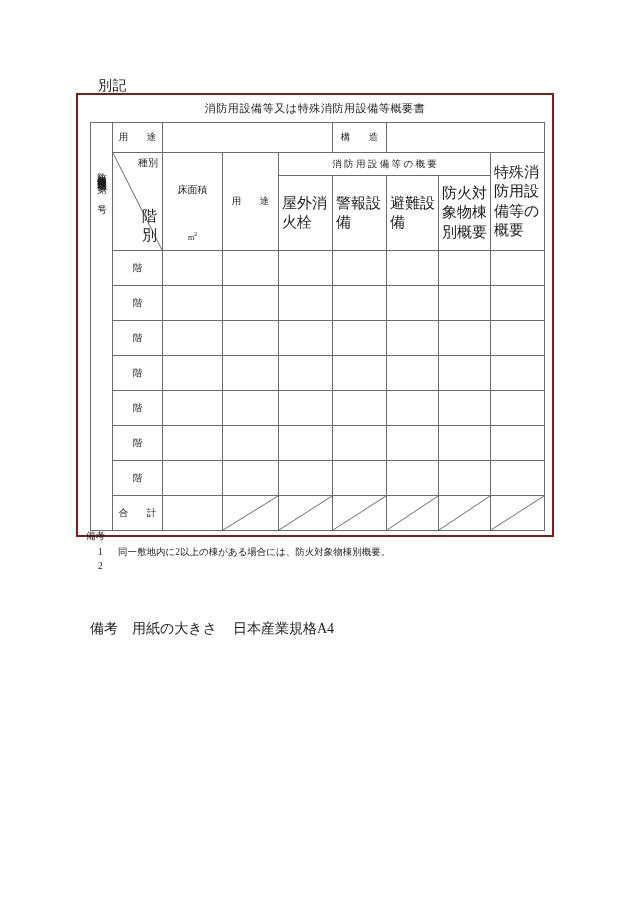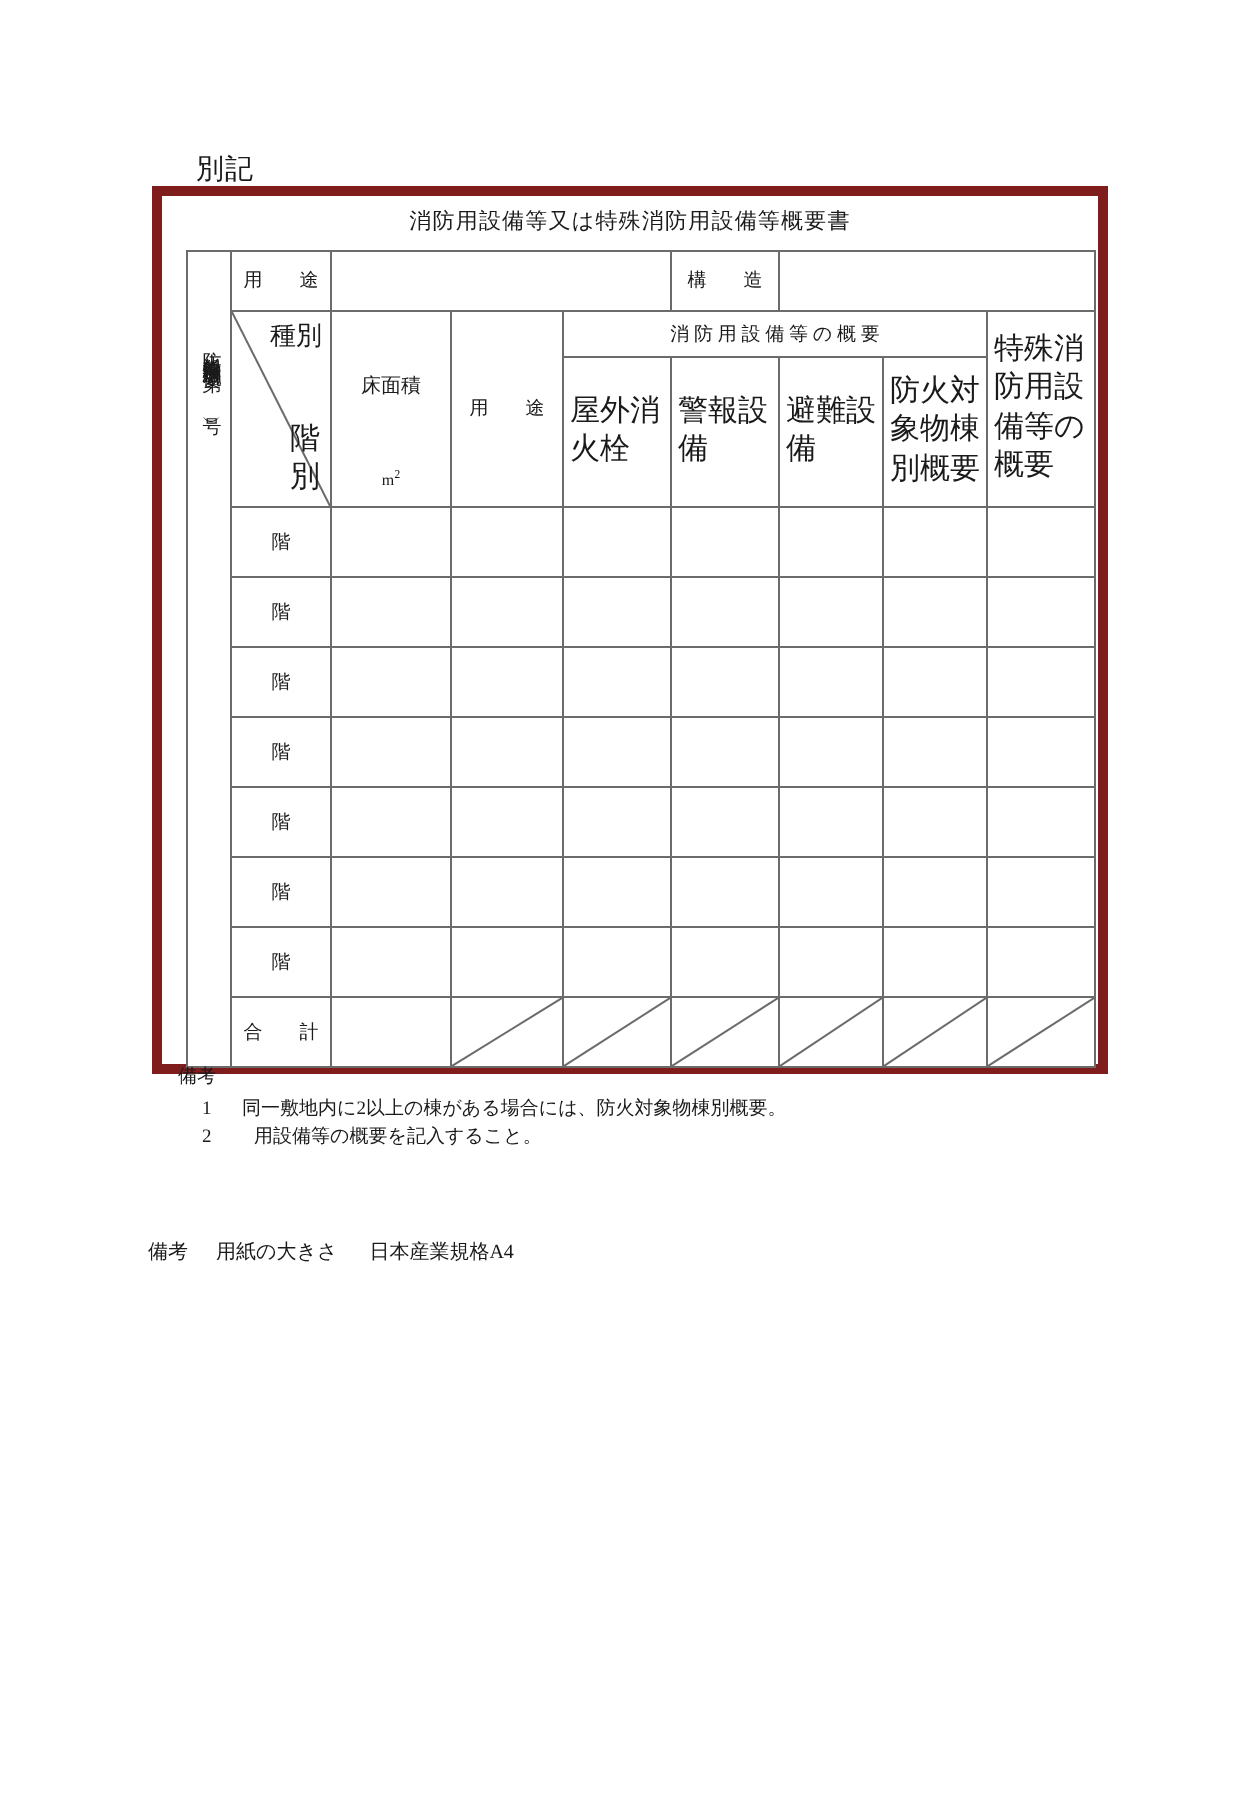--- a/index.html
+++ b/index.html
@@ -28,21 +28,21 @@
     margin-left: 24px;
   }
 
   
   #outer-frame {
     position: absolute;
     left: 76px;
     top: 93px;
     width: 478px;
     height: 444px;
-    border: 5px solid #7f1d1d;
+    border: 2px solid #7f1d1d;
     box-sizing: border-box;
     background: #fff;
   }
 
   
   #form-title {
     position: absolute;
     left: 0;
     top: 0;
     width: 100%;
@@ -111,21 +111,21 @@
   #diag-cell .diag-line {
     position: absolute;
     left: 0; top: 0;
     width: 100%; height: 100%;
     overflow: hidden;
   }
   #diag-cell .shubetsu {
     position: absolute;
     right: 4px;
     top: 3px;
-    font-size: 13px;
+    font-size: 10px;
   }
   #diag-cell .kaibetsu {
     position: absolute;
     left: 4px;
     bottom: 5px;
     font-size: 15px;
     padding-left: 20px;
   }
 
   
@@ -209,23 +209,23 @@
     text-indent: 0;
   }
   #notes .note-text .cont {
     display: block;
     padding-left: 6px;
   }
 
   
   #bottom-remark {
     position: absolute;
-    left: 74px;
+    left: 90px;
     top: 622px;
-    font-size: 10px;
+    font-size: 14px;
     line-height: 1;
     white-space: nowrap;
   }
   #bottom-remark .gap {
     display: inline-block;
     width: 14px;
   }
   #bottom-remark .gap2 {
     display: inline-block;
     width: 16px;
@@ -437,21 +437,20 @@
 
   <div id="notes">
     <div class="notes-head">備考</div>
     <div class="note-item">
       <span class="note-num">1</span>
       <span class="note-text">同一敷地内に2以上の棟がある場合には、防火対象物棟別概要。</span>
     </div>
     <div class="note-item">
       <span class="note-num">2</span>
       <span class="note-text">
-        <span class="cont">用設備等の概要を記入すること。</span>
       </span>
     </div>
   </div>
 
 </div>
 
 <div id="bottom-remark">
   <span>備考</span><span class="gap"></span><span>用紙の大きさ</span><span class="gap2"></span><span>日本産業規格A4</span>
 </div>
 

